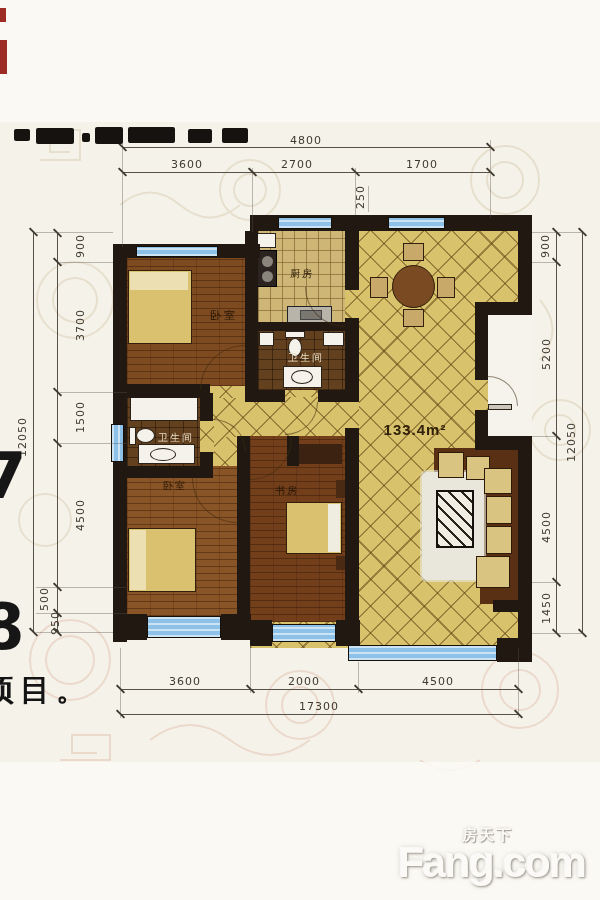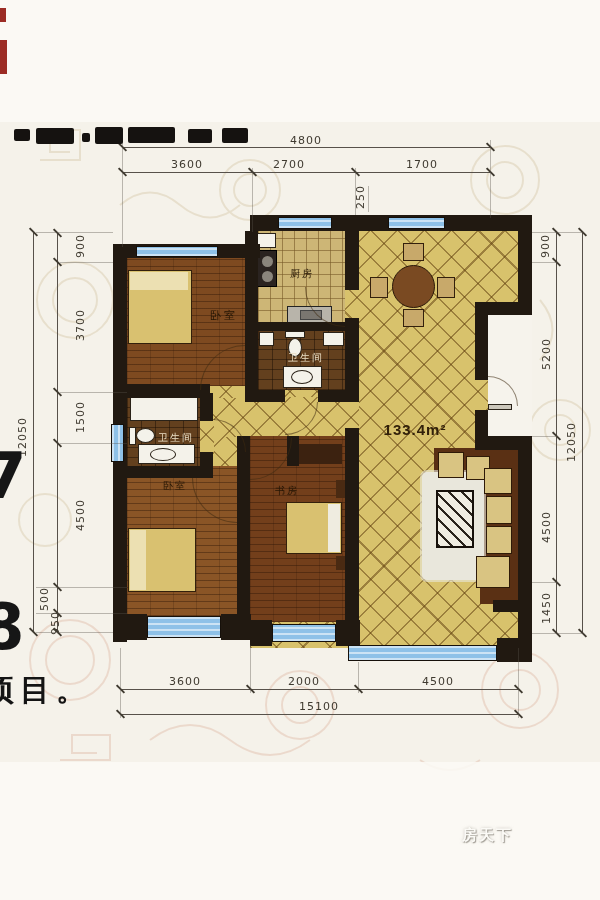--- a/index.html
+++ b/index.html
@@ -217,21 +217,21 @@
   <div class="dl" style="left:122px;top:147px;width:368px;height:1px"></div>
   <div class="dl" style="left:122px;top:172px;width:368px;height:1px"></div>
   <div class="tick" style="left:122px;top:147px"></div>
   <div class="tick" style="left:490px;top:147px"></div>
   <div class="tick" style="left:122px;top:172px"></div>
   <div class="tick" style="left:252px;top:172px"></div>
   <div class="tick" style="left:355px;top:172px"></div>
   <div class="tick" style="left:490px;top:172px"></div>
   <div class="hlabel" style="left:306px;top:140px">4800</div>
   <div class="hlabel" style="left:187px;top:164px">3600</div>
-  <div class="hlabel" style="left:289px;top:164px">2700</div>
+  <div class="hlabel" style="left:297px;top:164px">2700</div>
   <div class="hlabel" style="left:422px;top:164px">1700</div>
   <div class="ext" style="left:122px;top:140px;width:1px;height:107px"></div>
   <div class="ext" style="left:252px;top:168px;width:1px;height:64px"></div>
   <div class="ext" style="left:355px;top:168px;width:1px;height:47px"></div>
   <div class="ext" style="left:490px;top:140px;width:1px;height:78px"></div>
   <div class="ext" style="left:368px;top:186px;width:1px;height:26px"></div>
   <div class="vlabel" style="left:360px;top:197px">250</div>
 
   <div class="dl" style="left:33px;top:232px;width:1px;height:400px"></div>
   <div class="dl" style="left:57px;top:233px;width:1px;height:399px"></div>
@@ -283,36 +283,37 @@
   <div class="dl" style="left:120px;top:714px;width:398px;height:1px"></div>
   <div class="tick" style="left:120px;top:689px"></div>
   <div class="tick" style="left:250px;top:689px"></div>
   <div class="tick" style="left:358px;top:689px"></div>
   <div class="tick" style="left:518px;top:689px"></div>
   <div class="tick" style="left:120px;top:714px"></div>
   <div class="tick" style="left:518px;top:714px"></div>
   <div class="hlabel" style="left:185px;top:681px">3600</div>
   <div class="hlabel" style="left:304px;top:681px">2000</div>
   <div class="hlabel" style="left:438px;top:681px">4500</div>
-  <div class="hlabel" style="left:319px;top:706px">15100</div>
+  <div class="hlabel" style="left:319px;top:706px">17300</div>
   <div class="ext" style="left:120px;top:648px;width:1px;height:70px"></div>
   <div class="ext" style="left:250px;top:645px;width:1px;height:48px"></div>
   <div class="ext" style="left:358px;top:662px;width:1px;height:31px"></div>
   <div class="ext" style="left:518px;top:648px;width:1px;height:70px"></div>
 
   <div class="frag" style="left:14px;top:129px;width:16px;height:12px"></div>
   <div class="frag" style="left:36px;top:128px;width:38px;height:16px"></div>
   <div class="frag" style="left:82px;top:133px;width:8px;height:9px"></div>
   <div class="frag" style="left:95px;top:127px;width:28px;height:17px"></div>
   <div class="frag" style="left:128px;top:127px;width:47px;height:16px"></div>
   <div class="frag" style="left:188px;top:129px;width:24px;height:14px"></div>
   <div class="frag" style="left:222px;top:128px;width:26px;height:15px"></div>
   <div class="redmark" style="left:0;top:8px;width:6px;height:14px"></div>
   <div class="redmark" style="left:0;top:40px;width:7px;height:34px"></div>
   <div class="bigglyph" style="left:-18px;top:444px">7</div>
   <div class="bigglyph" style="left:-20px;top:595px">8</div>
   <div class="cliptext" style="left:-16px;top:670px">项目。</div>
 
   <div class="wm">
     <div class="wm-cn">房天下</div>
+    <div class="wm-en">Fang.com</div>
   </div>
 
 </div>
 
 </body></html>

